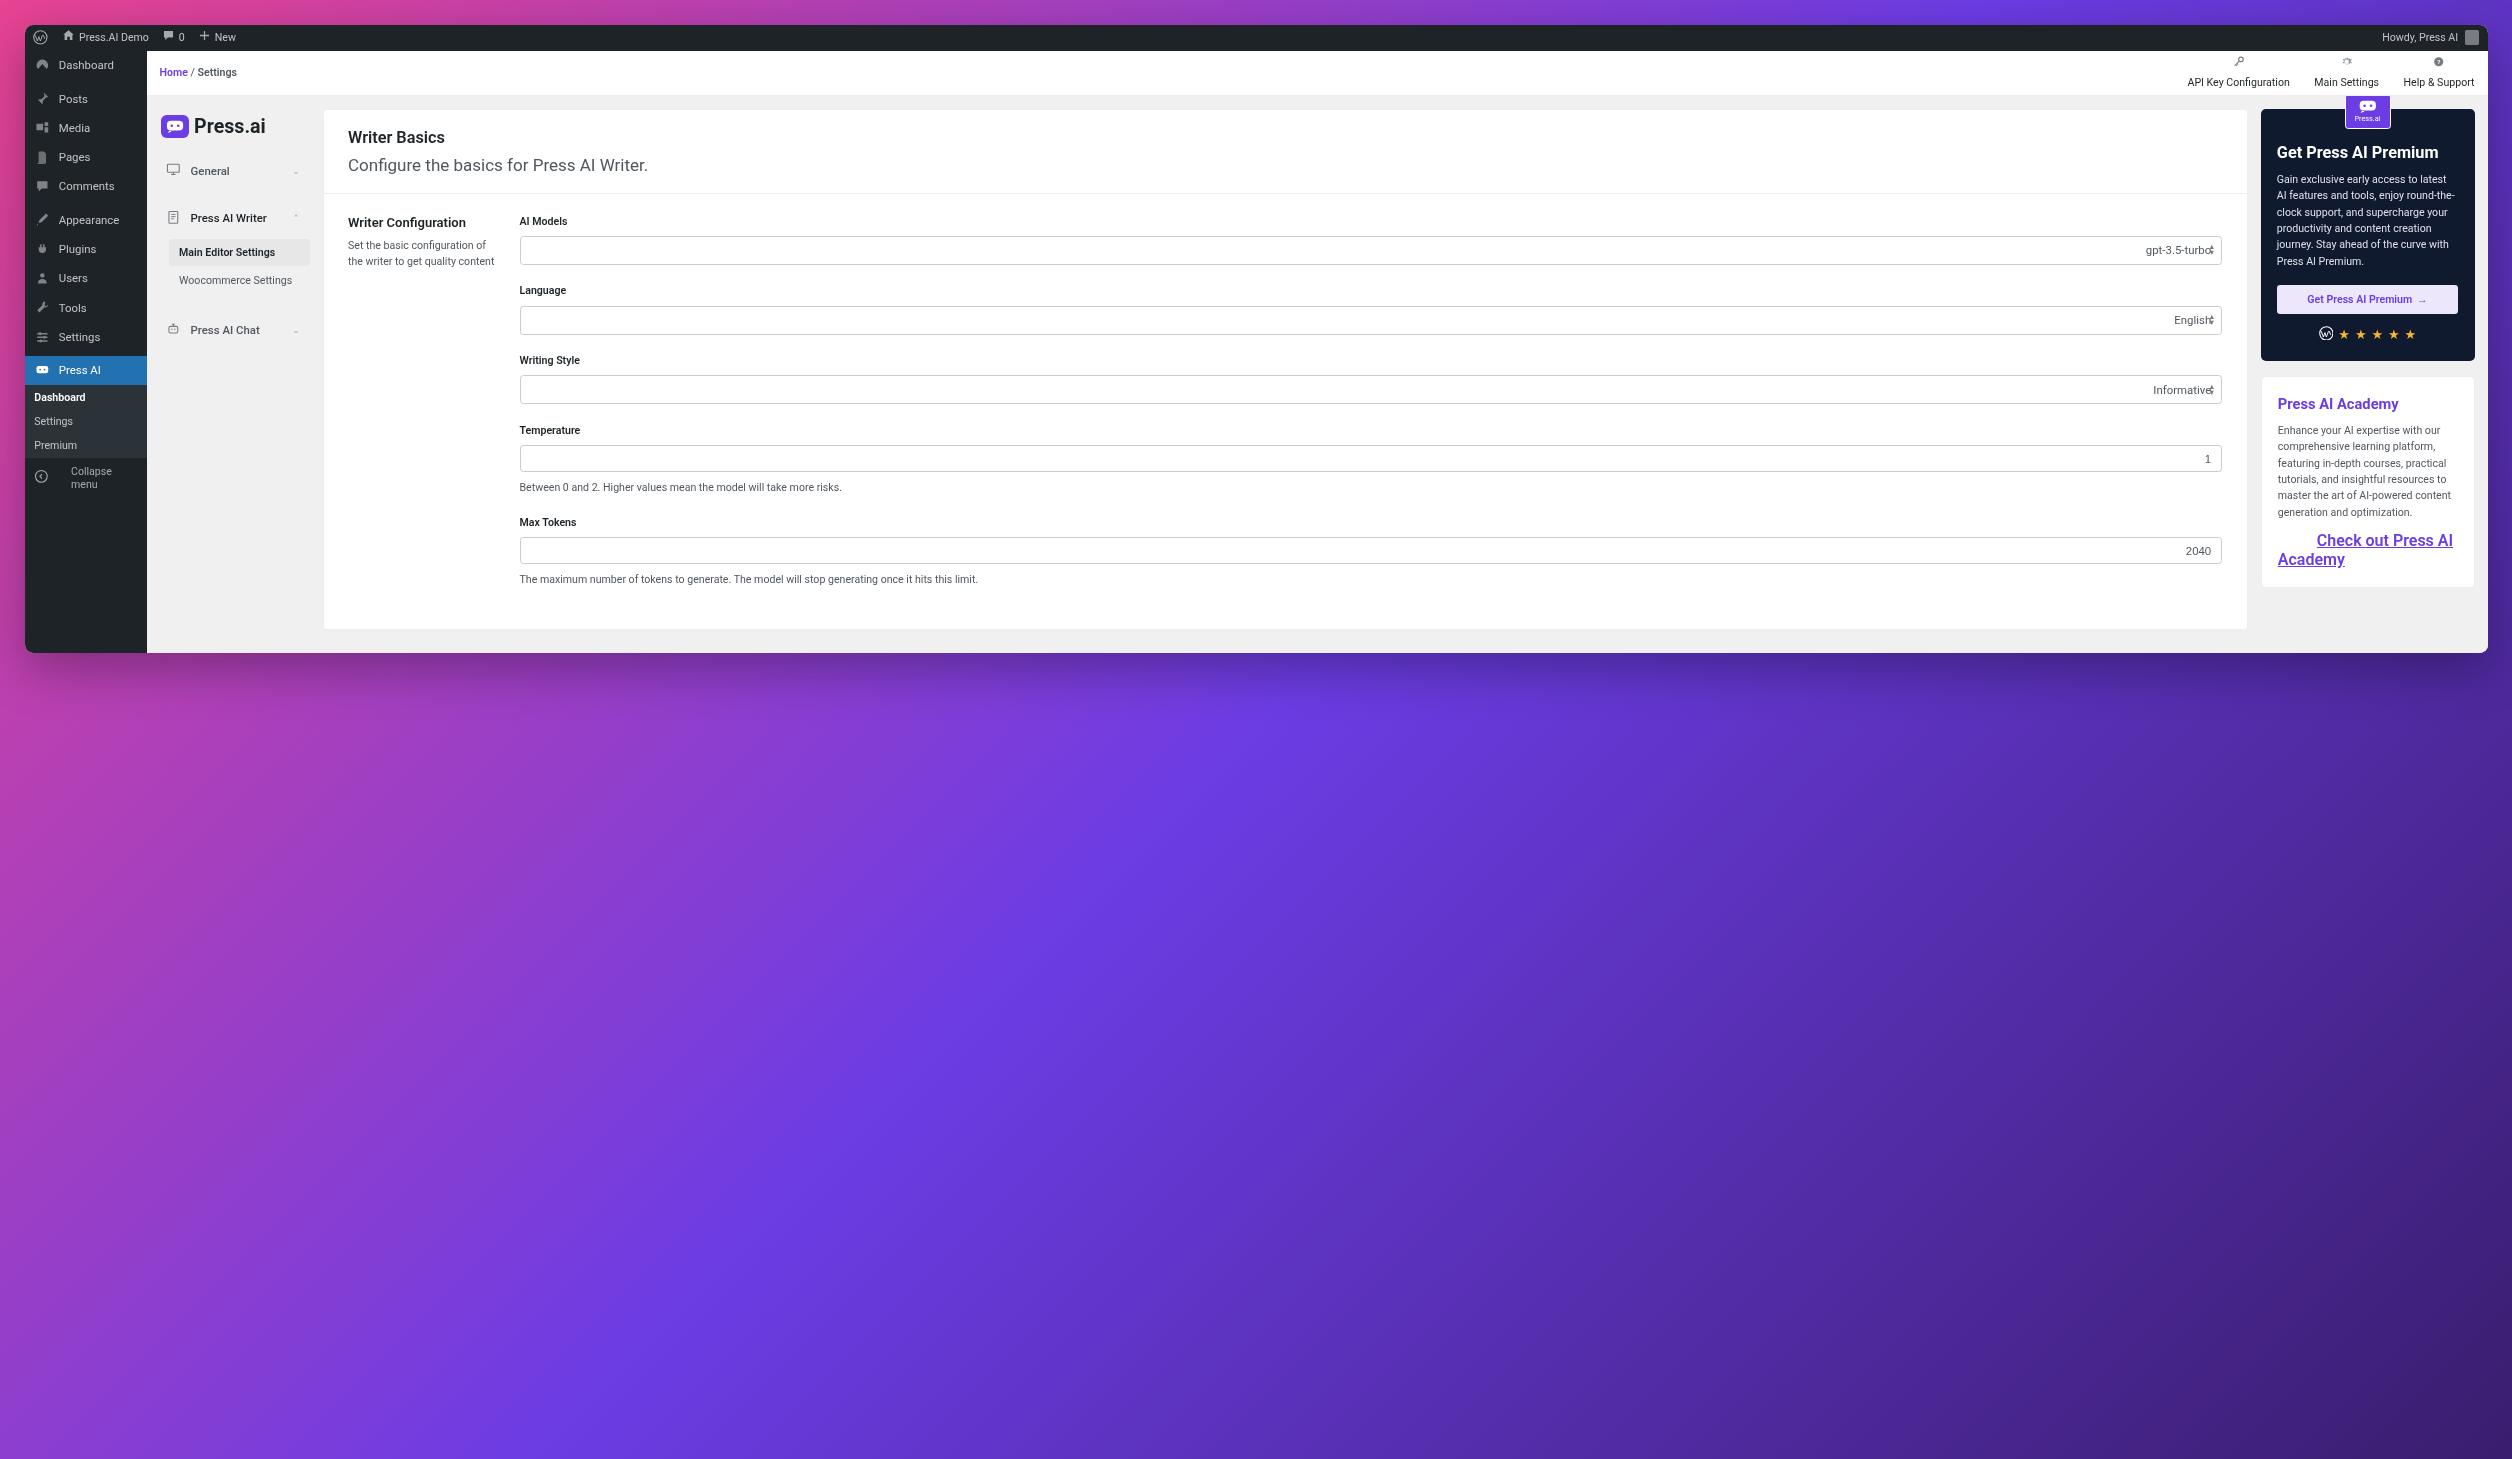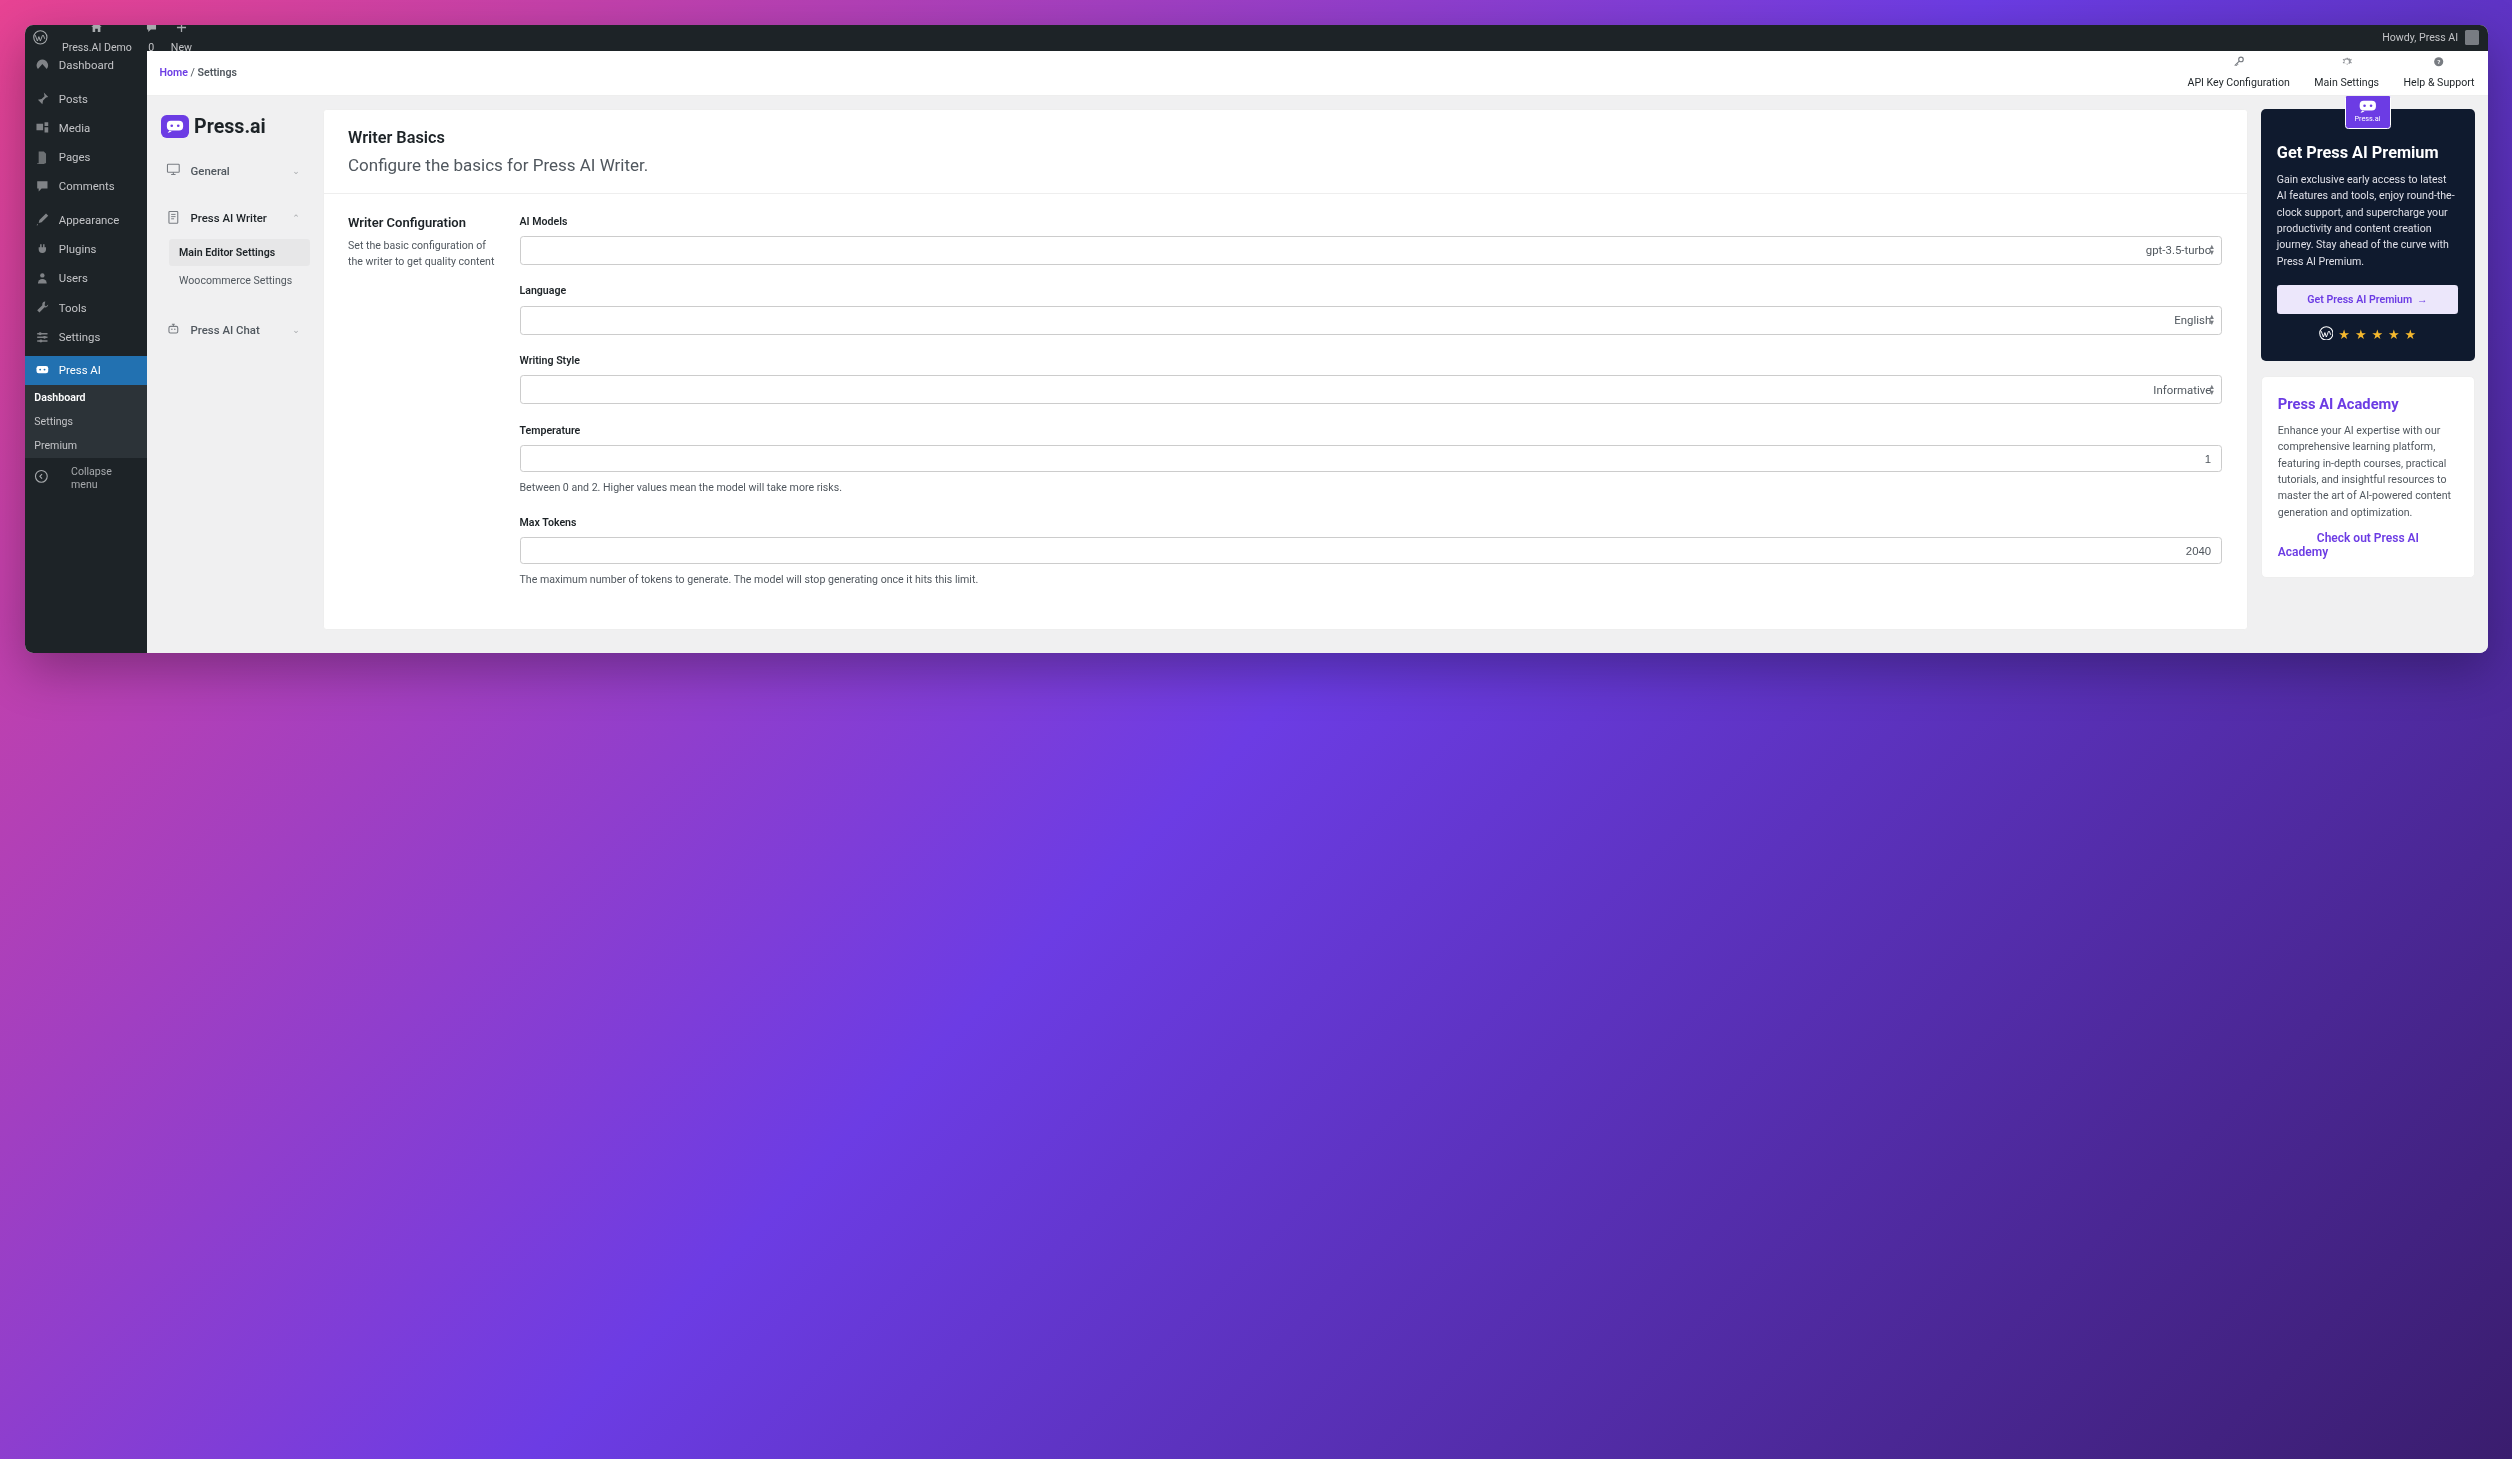--- a/index.html
+++ b/index.html
@@ -22,21 +22,21 @@
 .adminbar {
   background: #1d2327;
   color: #c3c4c7;
   height: 26px;
   display: flex;
   align-items: center;
   padding: 0 8.2px;
   font-size: 10.6px;
 }
 .adminbar-left { display: flex; align-items: center; gap: 13px; }
-.adminbar-item { display: flex; align-items: center; gap: 4px; cursor: pointer; flex-direction: column; }
+.adminbar-item { display: flex; align-items: center; gap: 4px; cursor: pointer; }
 .adminbar-right { margin-left: auto; display: flex; align-items: center; gap: 6.5px; }
 .avatar { width: 14.7px; height: 14.7px; background: #787c82; border-radius: 1.6px; }
 .wp-logo { width: 16.3px; height: 16.3px; display: flex; align-items: center; justify-content: center; }
 .wp-logo svg { width: 14.7px; height: 14.7px; }
 
 .body-flex { display: flex; flex: 1; overflow: hidden; }
 .sidebar {
   width: 122px;
   background: #1d2327;
   color: #c3c4c7;
@@ -202,21 +202,21 @@
   padding: 8.2px; border-radius: 3.3px; margin-top: 14.7px;
   font-size: 10.6px; cursor: pointer;
 }
 .premium-stars { display: flex; align-items: center; justify-content: center; gap: 4.9px; margin-top: 11.4px; }
 .star { color: #f5b82e; font-size: 13px; }
 .academy-card {
   background: #fff; border: 0.8px solid #eee; border-radius: 4.9px; padding: 18px 16.3px;
 }
 .academy-title { color: #6c3ce4; font-size: 14.7px; font-weight: 700; margin-bottom: 9.8px; }
 .academy-text { font-size: 10.6px; color: #50575e; line-height: 1.55; margin-bottom: 9.8px; }
-.academy-link { color: #6c3ce4; font-size: 12px; font-weight: 600; cursor: pointer; padding-left: 39px; }
+.academy-link { color: #6c3ce4; font-size: 16px; font-weight: 600; text-decoration: underline; cursor: pointer; padding-left: 39px; }
 </style>
 </head>
 <body>
 
 <div class="window">
 
   <div class="adminbar">
     <div class="adminbar-left">
       <div class="adminbar-item wp-logo">
         <svg viewBox="0 0 20 20" fill="#a7aaad">

